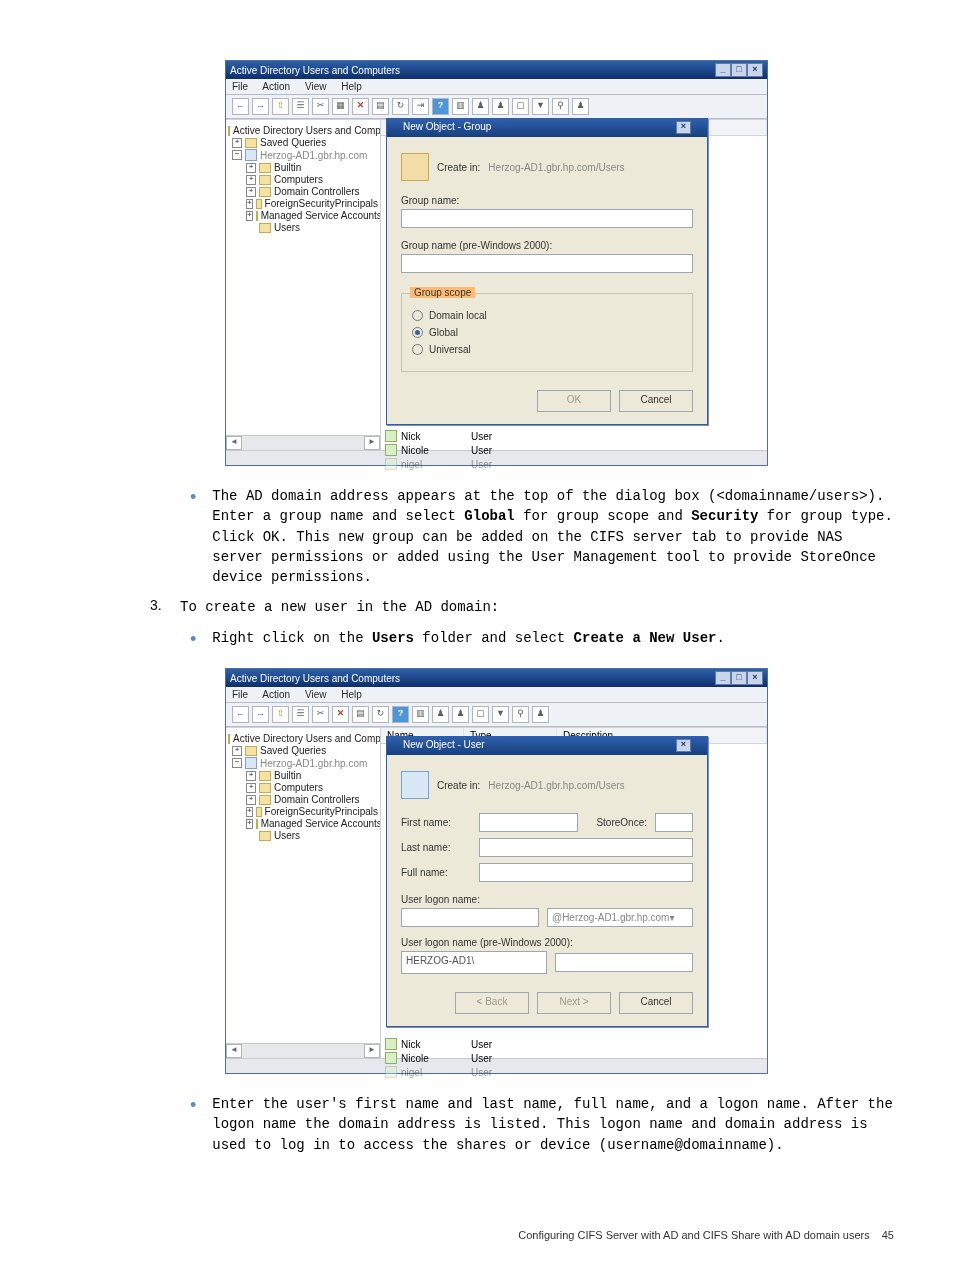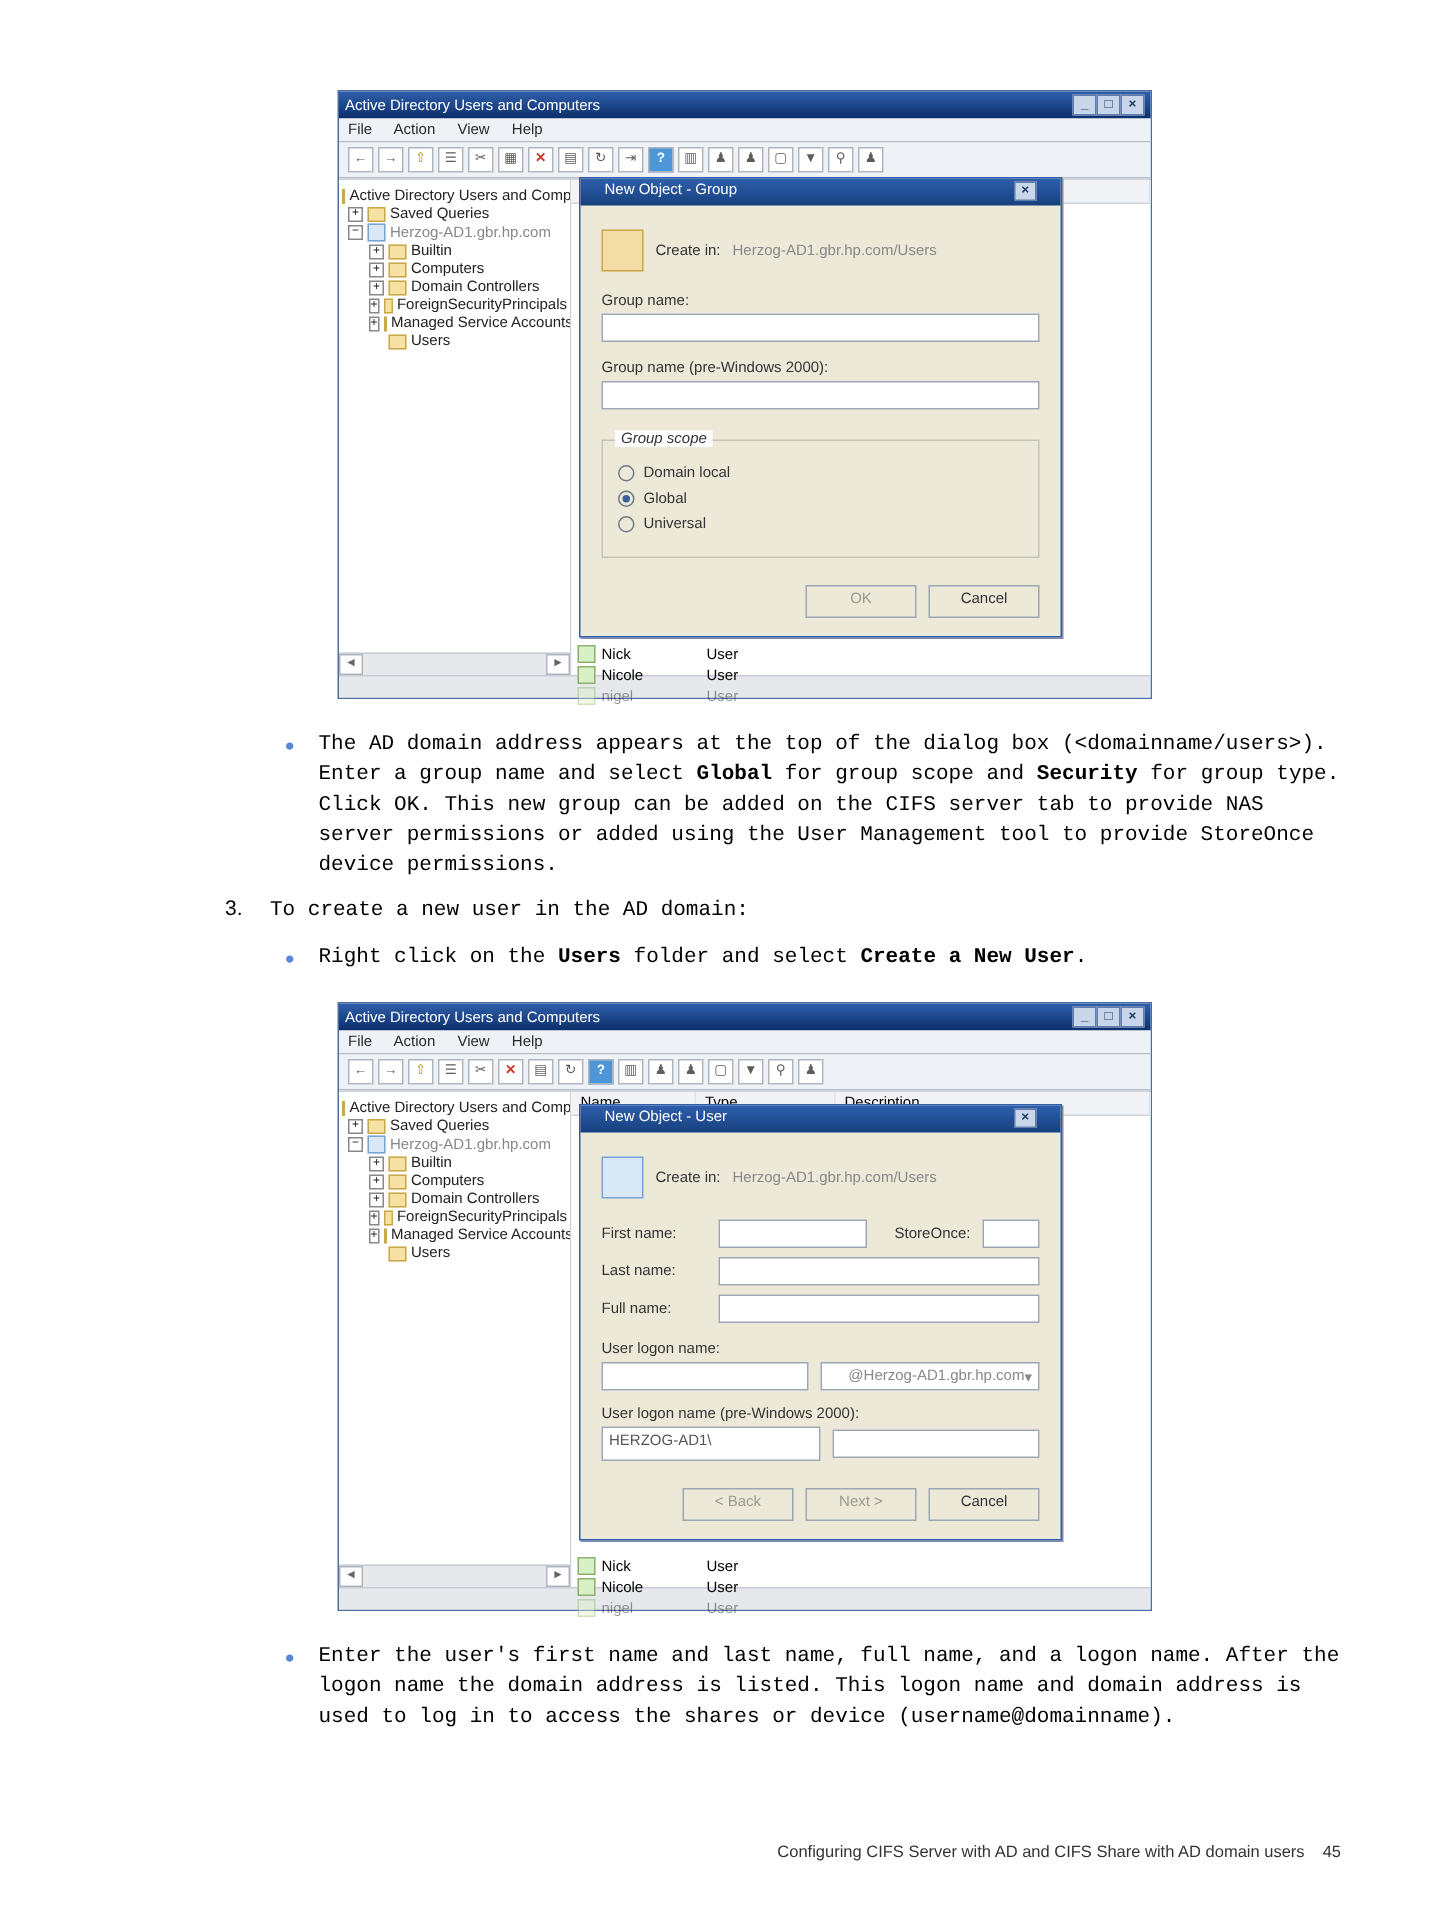--- a/index.html
+++ b/index.html
@@ -159,21 +159,21 @@
     padding:2px 16px;height:14px;
   }
   .dlg-close{width:13px;height:11px;background:#c9d6ea;border:1px solid #5f7bae;color:#1b3965;text-align:center;font-size:9px;line-height:9px;font-weight:bold;}
   .dlg-body{padding:10px 14px 12px 14px;font-size:10px;color:#333;}
   .row{display:flex;align-items:center;margin:6px 0;gap:8px;}
   .bigicon{width:26px;height:26px;background:#f3dca5;border:1px solid #c9a84f;}
   .txtin{
     border:1px solid #9da6b3;height:17px;background:#fff;flex:1;
   }
   .fs{border:1px solid #c4c4b8;padding:10px 10px;margin-top:8px;position:relative;}
-  .fs .legend{position:absolute;top:-7px;left:8px;background:#ffffff;padding:0 4px;font-size:10px;font-style:italic;}
+  .fs .legend{position:absolute;top:-7px;left:8px;background:#fdba74;padding:0 4px;font-size:10px;}
   .radio{display:flex;align-items:center;gap:6px;margin:6px 0;}
   .rdot{width:9px;height:9px;border:1px solid #6f7986;border-radius:50%;display:inline-flex;align-items:center;justify-content:center;}
   .rdot .fill{width:5px;height:5px;background:#3a5f9c;border-radius:50%;}
   .dlg-btns{display:flex;justify-content:flex-end;gap:8px;margin-top:18px;}
   .dbtn{min-width:56px;height:20px;border:1px solid #9da6b3;background:#ece9d8;font-size:10px;text-align:center;line-height:18px;padding:0 8px;}
   .dbtn.disabled{color:#9a9a90;}
 
   .scroll-h{height:14px;background:#e6e8ec;border-top:1px solid #c7ccd3;display:flex;justify-content:space-between;}
   .sbtn{width:14px;height:12px;border:1px solid #b0b6c0;background:#fff;font-size:8px;text-align:center;line-height:10px;color:#666;}
 
@@ -507,21 +507,21 @@
                 <div class="txtin"></div>
               </div>
               <div class="row">
                 <span style="width:70px">Full name:</span>
                 <div class="txtin"></div>
               </div>
 
               <div style="margin-top:12px">User logon name:</div>
               <div class="row" style="margin-top:3px">
                 <div class="txtin" style="flex:1"></div>
-                <div class="txtin" style="flex:1;display:flex;align-items:center;padding:0 4px;color:#888;justify-content:flex-end">
+                <div class="txtin" style="flex:1;display:flex;align-items:center;padding:0 4px;color:#888;justify-content:flex-start">
                   <span>@Herzog-AD1.gbr.hp.com</span>
                     <span>▾</span>
                 </div>
               </div>
 
               <div style="margin-top:10px">User logon name (pre-Windows 2000):</div>
               <div class="row" style="margin-top:3px">
                 <div class="txtin" style="flex:1;color:#555;padding:2px 4px;line-height:13px">HERZOG-AD1\</div>
                 <div class="txtin" style="flex:1"></div>
               </div>

